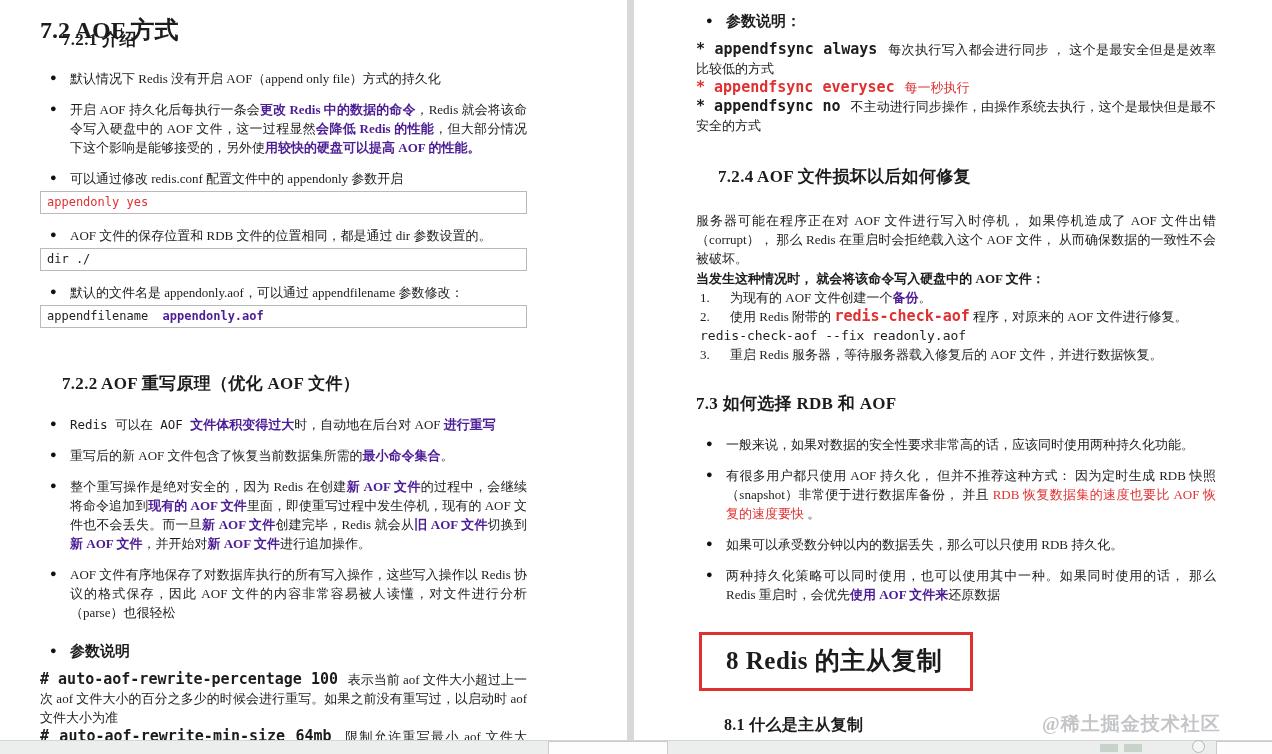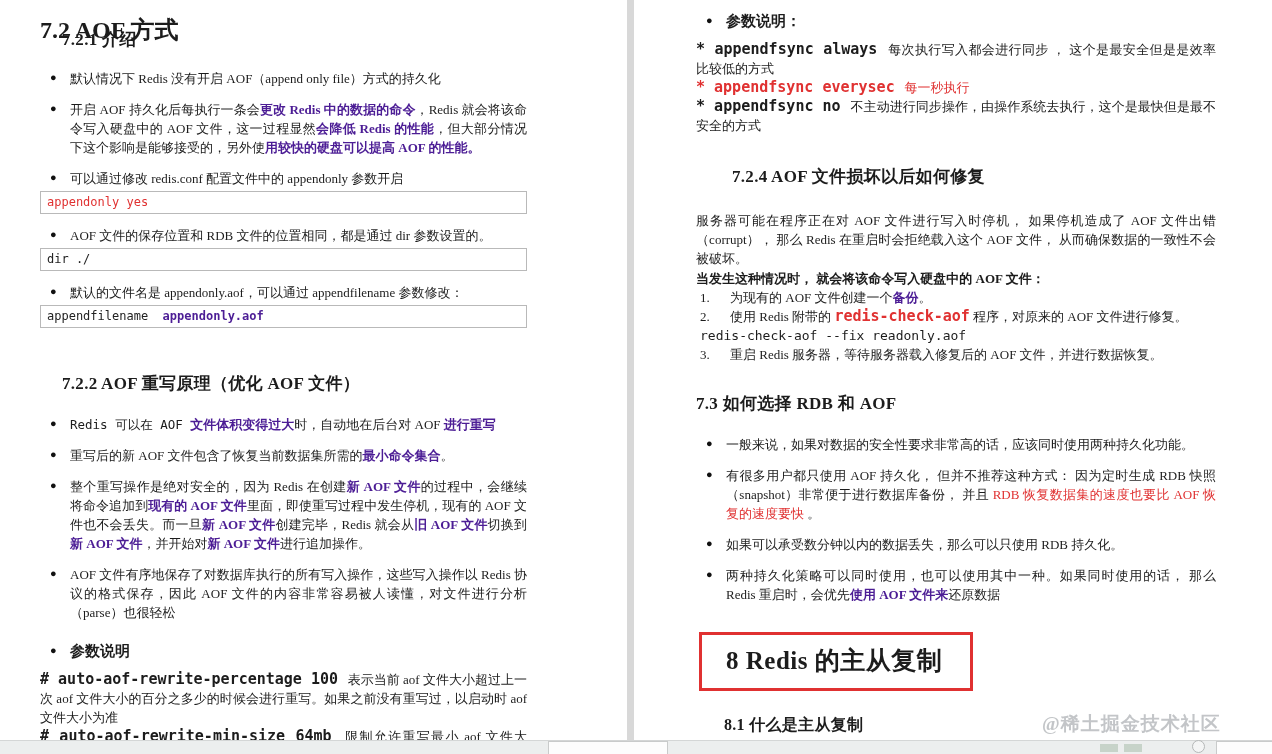--- a/index.html
+++ b/index.html
@@ -103,21 +103,21 @@
     <div class="col-inner">
 
       <ul class="blist" style="margin-top:5px;">
         <li style="font-size:15px;font-weight:bold;"><span>参数说明：</span></li>
       </ul>
 
       <p class="body" style="margin-top:9px;"><span class="monob">* appendfsync always</span>&nbsp;&nbsp;&nbsp;<span>每次执行写入都会进行同步 ， 这个是最安全但是是效率比较低的方式</span></p>
       <p class="body"><span class="monob r">* appendfsync everysec</span>&nbsp;&nbsp;&nbsp;<span class="r">每一秒执行</span></p>
       <p class="body"><span class="monob">* appendfsync no</span>&nbsp;&nbsp;&nbsp;<span>不主动进行同步操作，由操作系统去执行，这个是最快但是最不安全的方式</span></p>
 
-      <h2 class="sub" style="margin-top:30px;margin-left:36px;">7.2.4 AOF 文件损坏以后如何修复</h2>
+      <h2 class="sub" style="margin-top:30px;margin-left:22px;">7.2.4 AOF 文件损坏以后如何修复</h2>
 
       <p class="body" style="margin-top:23px;">服务器可能在程序正在对 AOF 文件进行写入时停机， 如果停机造成了 AOF 文件出错（corrupt）， 那么 Redis 在重启时会拒绝载入这个 AOF 文件， 从而确保数据的一致性不会被破坏。</p>
       <p class="body b" style="margin-top:1px;">当发生这种情况时， 就会将该命令写入硬盘中的 AOF 文件：</p>
 
       <ul class="numlist">
         <li><span class="n">1.</span><span>为现有的 AOF 文件创建一个</span><span class="rb">备份</span><span>。</span></li>
         <li><span class="n">2.</span><span>使用 Redis 附带的 </span><span class="monob r">redis-check-aof</span><span> 程序，对原来的 AOF 文件进行修复。</span></li>
       </ul>
       <p class="body mono" style="margin-left:4px;">redis-check-aof --fix readonly.aof</p>
       <ul class="numlist">

